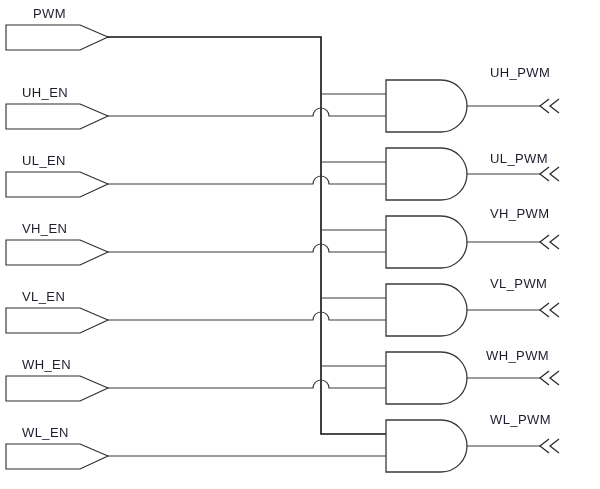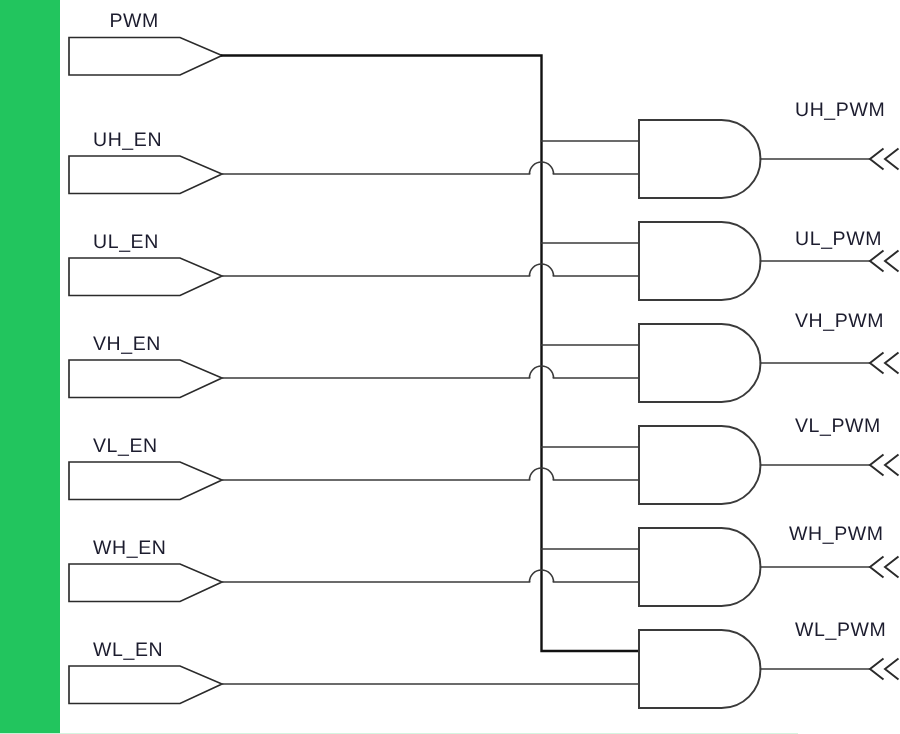--- a/index.html
+++ b/index.html
@@ -11,22 +11,21 @@
   body {
     width: 600px;
     height: 489px;
     font-family: "Liberation Sans", sans-serif;
     overflow: hidden;
   }
   #schematic-root {
     position: relative;
     width: 492px;
     height: 489px;
-    background: #22c55e;
-    padding-left: 40px;
+    background: #4d7c0f;
   }
   svg.sheet {
     display: block;
     width: 600px;
     height: 489px;
     background: #ffffff;
   }
   .wire {
     stroke: #3a3a3a;
     stroke-width: 1.1;

